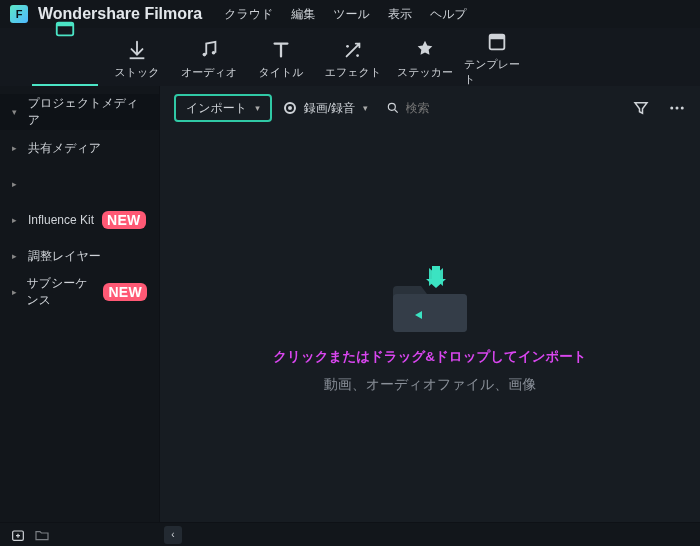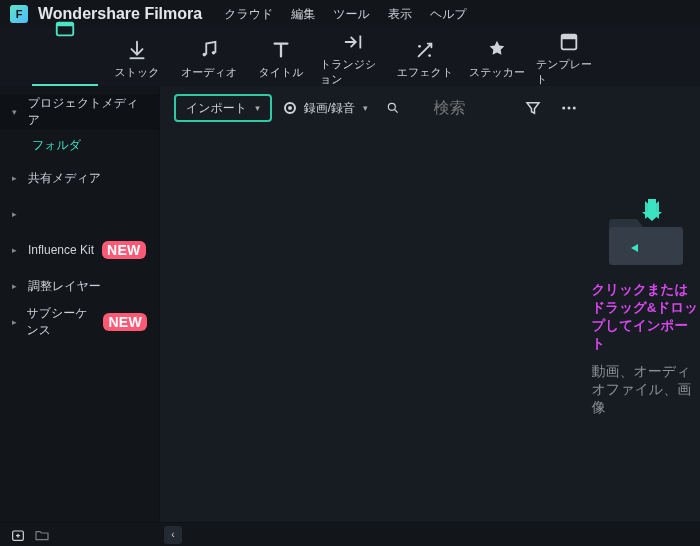--- a/index.html
+++ b/index.html
@@ -16,30 +16,30 @@
   .tool .ico { width:22px; height:22px; display:flex; align-items:center; justify-content:center; }
   .tool .lbl { font-size:11px; }
   .body { display:flex; height: calc(546px - 28px - 58px - 24px); }
   .sidebar { width:160px; background:#12161b; border-right:1px solid #0e1116; display:flex; flex-direction:column; padding-top:8px; }
   .side-item { height:36px; display:flex; align-items:center; gap:8px; padding:0 12px; cursor:pointer; color:#cfd3d8; }
   .side-item .chev { width:8px; color:#888; font-size:9px; }
   .side-item.active { background:#0e1217; }
   .side-sub { padding-left:32px; height:30px; display:flex; align-items:center; cursor:pointer; }
   .side-sub.sel { color:#3be3c2; }
   .badge { font-size:14px; padding:1px 5px; border-radius:6px; background:#ff5975; color:#fff; font-weight:600; letter-spacing:0.3px; }
-  .content { flex:1; background:#171c22; display:flex; }
+  .content { flex:1; background:#171c22; display:flex; flex-direction:column; }
   .content-bar { height:44px; display:flex; align-items:center; gap:12px; padding:0 14px; }
   .import-btn { border:2px solid #30c9a6; color:#cfd3d8; background:transparent; height:28px; padding:0 10px; display:flex; align-items:center; gap:8px; border-radius:4px; cursor:pointer; }
   .rec-wrap { display:flex; align-items:center; gap:8px; cursor:pointer; }
   .rec-dot { width:12px; height:12px; border-radius:50%; border:2px solid #cfd3d8; position:relative; }
   .rec-dot::after { content:""; position:absolute; inset:2px; border-radius:50%; background:#cfd3d8; }
   .chev-d { font-size:9px; color:#aaa; }
   .search { display:flex; align-items:center; gap:6px; margin-left:6px; }
   .search svg { width:14px; height:14px; }
-  .search-input { background:transparent; border:none; color:#14b8a6; outline:none; font-size:16px; width:60px;margin-left:28px; }
+  .search-input { background:transparent; border:none; color:#14b8a6; outline:none; font-size:12px; width:60px; }
   .content-bar .spacer { flex:1; }
   .bar-ico { width:18px; height:18px; color:#cfd3d8; cursor:pointer; margin-left:6px; }
   .drop-area { flex:1; display:flex; flex-direction:column; align-items:center; justify-content:center; gap:10px; }
   .drop-title { color:#d946ef; font-size:13.5px; font-weight:600; }
   .drop-sub { color:#8a9099; font-size:14px; }
   .footer { height:24px; background:#12161b; display:flex; align-items:center; padding:0 10px; gap:8px; border-top:1px solid #0e1116; }
   .foot-ico { width:16px; height:16px; cursor:pointer; color:#cfd3d8; }
   .foot-spacer { width: 98px; }
   .foot-chev { width:18px; height:18px; background:#232a32; border-radius:3px; display:flex; align-items:center; justify-content:center; cursor:pointer; font-size:10px; }
   svg { fill: currentColor; }
@@ -94,29 +94,20 @@
     <div class="ico">
         <svg viewBox="0 0 24 24">
           <path d="M5 5h14M12 5v14" stroke="currentColor" stroke-width="2.5" stroke-linecap="round"></path>
         </svg>
       </div>
     <div class="lbl">タイトル</div>
   </div>
   <div class="tool">
     <div class="ico">
         <svg viewBox="0 0 24 24">
-          <path d="M4 12h10M10 7l5 5-5 5" fill="none" stroke="currentColor" stroke-width="2" stroke-linecap="round"></path>
-          <path d="M20 5v14" stroke="currentColor" stroke-width="2"></path>
-        </svg>
-      </div>
-    <div class="lbl">トランジション</div>
-  </div>
-  <div class="tool">
-    <div class="ico">
-        <svg viewBox="0 0 24 24">
           <path d="M5 19L19 5M15 5h4v4" fill="none" stroke="currentColor" stroke-width="2" stroke-linecap="round"></path>
           <circle cx="6" cy="8" r="1.5"></circle>
           <circle cx="17" cy="18" r="1.5"></circle>
         </svg>
       </div>
     <div class="lbl">エフェクト</div>
   </div>
   <div class="tool">
     <div class="ico">
         <svg viewBox="0 0 24 24">
@@ -134,23 +125,20 @@
       </div>
     <div class="lbl">テンプレート</div>
   </div>
 </div>
 
 <div class="body">
   <div class="sidebar">
     <div class="side-item active">
       <span class="chev">▾</span>
       <span>プロジェクトメディア</span>
-    </div>
-    <div class="side-sub sel">
-      <span>フォルダ</span>
     </div>
     <div class="side-item">
       <span class="chev">▸</span>
       <span>共有メディア</span>
     </div>
     <div class="side-item">
       <span class="chev">▸</span>
     </div>
     <div class="side-item">
       <span class="chev">▸</span>

